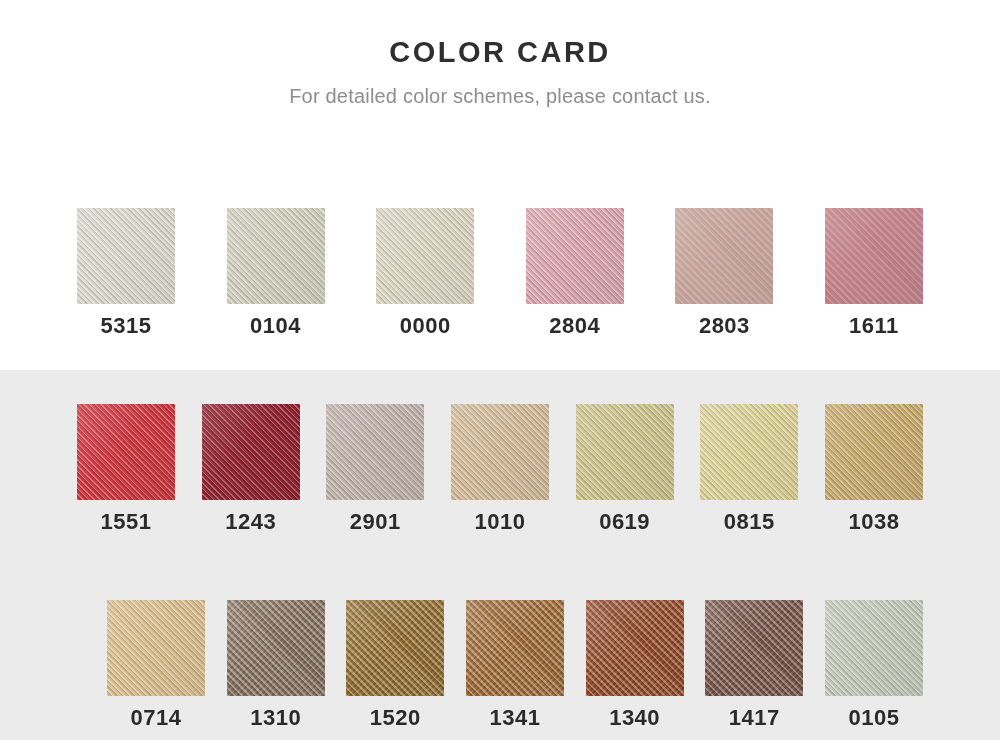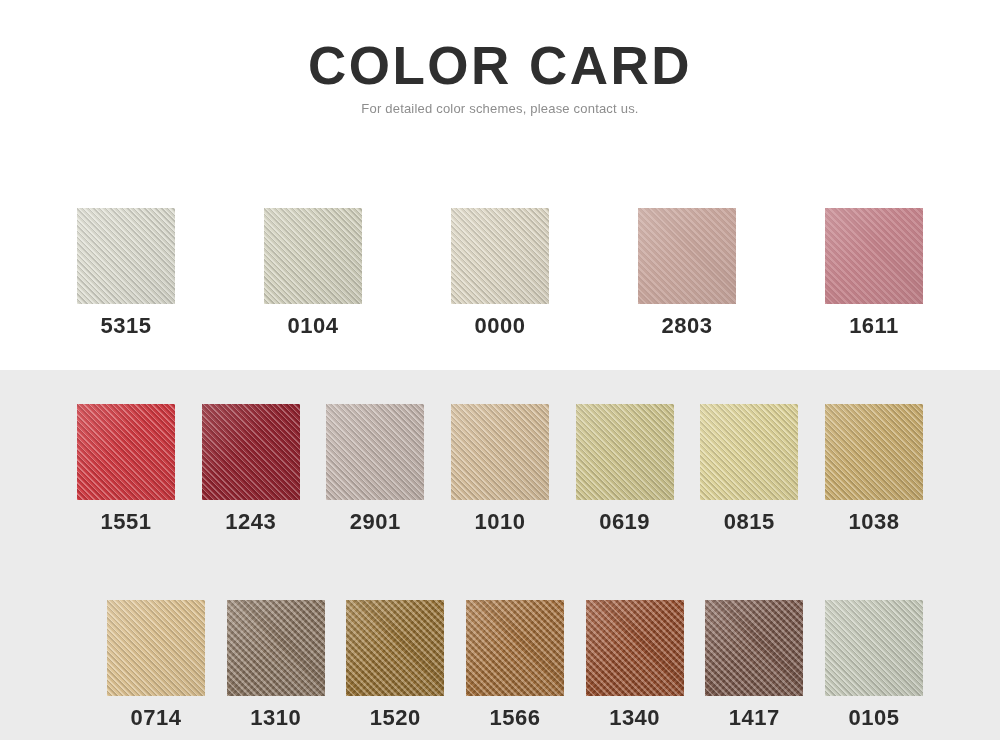--- a/index.html
+++ b/index.html
@@ -35,29 +35,29 @@
   }
 
   
   .header {
     position: relative;
     z-index: 2;
     padding-top: 36px;
     text-align: center;
   }
   .title {
-    font-size: 53px;
+    font-size: 29px;
     font-weight: 700;
     letter-spacing: 2.5px;
     color: #2f2f2f;
     line-height: 1.15;
   }
   .subtitle {
-    margin-top: 4px;
-    font-size: 13px;
+    margin-top: 16px;
+    font-size: 20px;
     font-weight: 400;
     color: #8d8d8d;
     letter-spacing: 0.2px;
   }
 
   
   .grid {
     position: absolute;
     z-index: 2;
     left: 77px;
@@ -184,20 +184,27 @@
           <div class="code">0104</div>
         </div>
         <div class="cell">
           <div class="swatch" style="background-color: rgb(222, 216, 198);">
             <div class="weave"></div>
             <div class="sheen"></div>
           </div>
           <div class="code">0000</div>
         </div>
         <div class="cell">
+          <div class="swatch" style="background-color: rgb(221, 169, 178);">
+            <div class="weave"></div>
+            <div class="sheen"></div>
+          </div>
+          <div class="code">2804</div>
+        </div>
+        <div class="cell">
           <div class="swatch smooth" style="background-color: rgb(201, 167, 158);">
             <div class="weave"></div>
             <div class="sheen"></div>
           </div>
           <div class="code">2803</div>
         </div>
         <div class="cell">
           <div class="swatch smooth" style="background-color: rgb(197, 132, 140);">
             <div class="weave"></div>
             <div class="sheen"></div>
@@ -276,21 +283,21 @@
             <div class="weave"></div>
             <div class="sheen"></div>
           </div>
           <div class="code">1520</div>
         </div>
         <div class="cell">
           <div class="swatch coarse" style="background-color: rgb(168, 113, 58);">
             <div class="weave"></div>
             <div class="sheen"></div>
           </div>
-          <div class="code">1566</div>
+          <div class="code">1341</div>
         </div>
         <div class="cell">
           <div class="swatch coarse" style="background-color: rgb(154, 78, 44);">
             <div class="weave"></div>
             <div class="sheen"></div>
           </div>
           <div class="code">1340</div>
         </div>
         <div class="cell">
           <div class="swatch coarse" style="background-color: rgb(125, 90, 77);">

